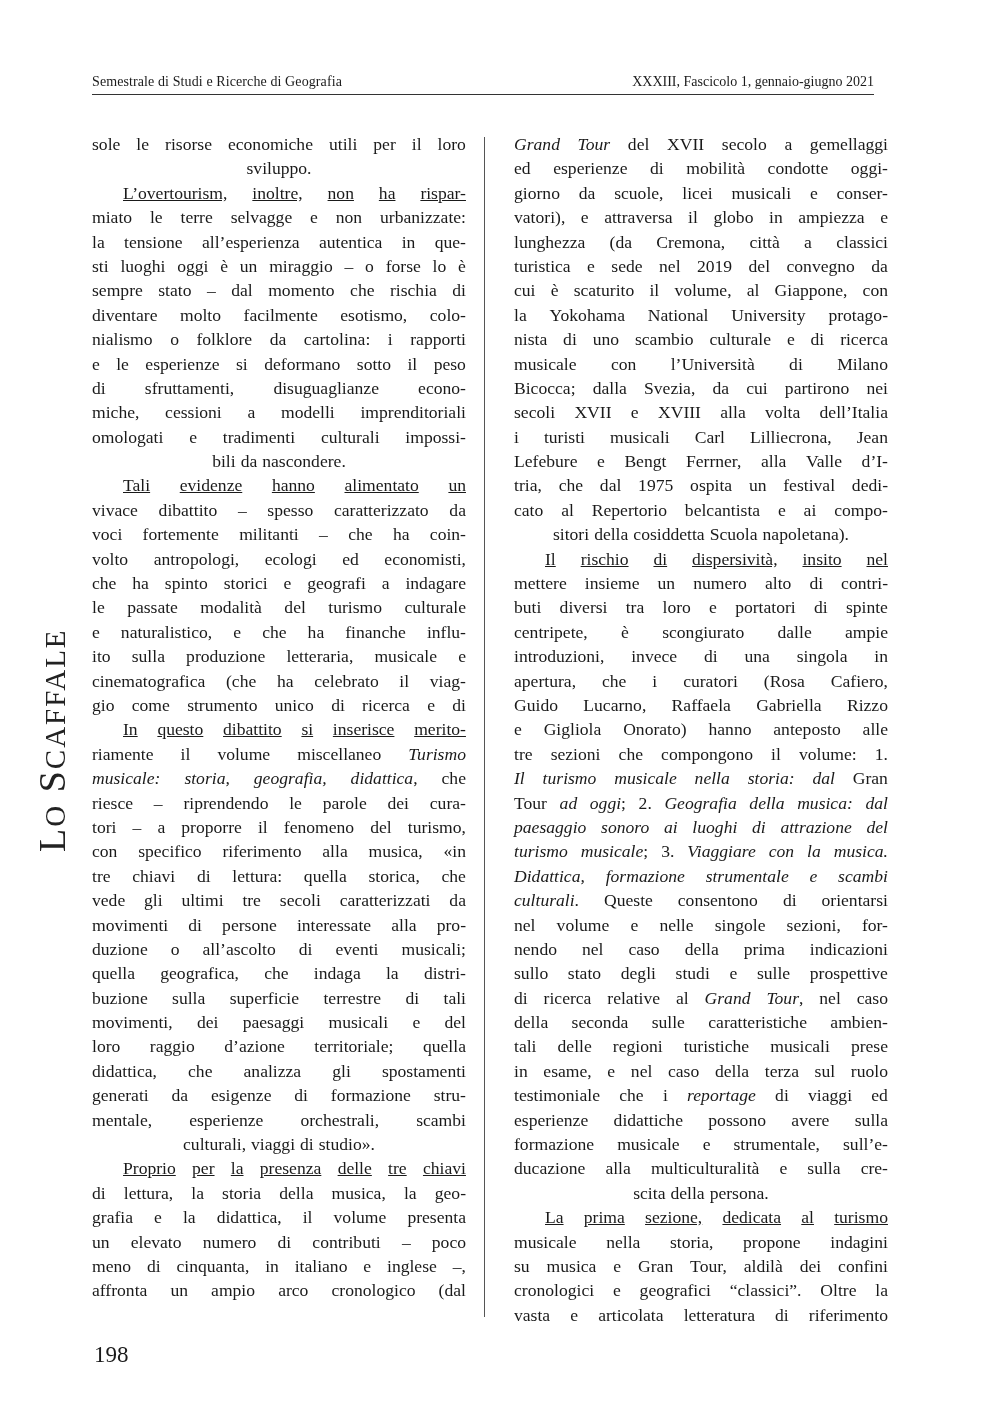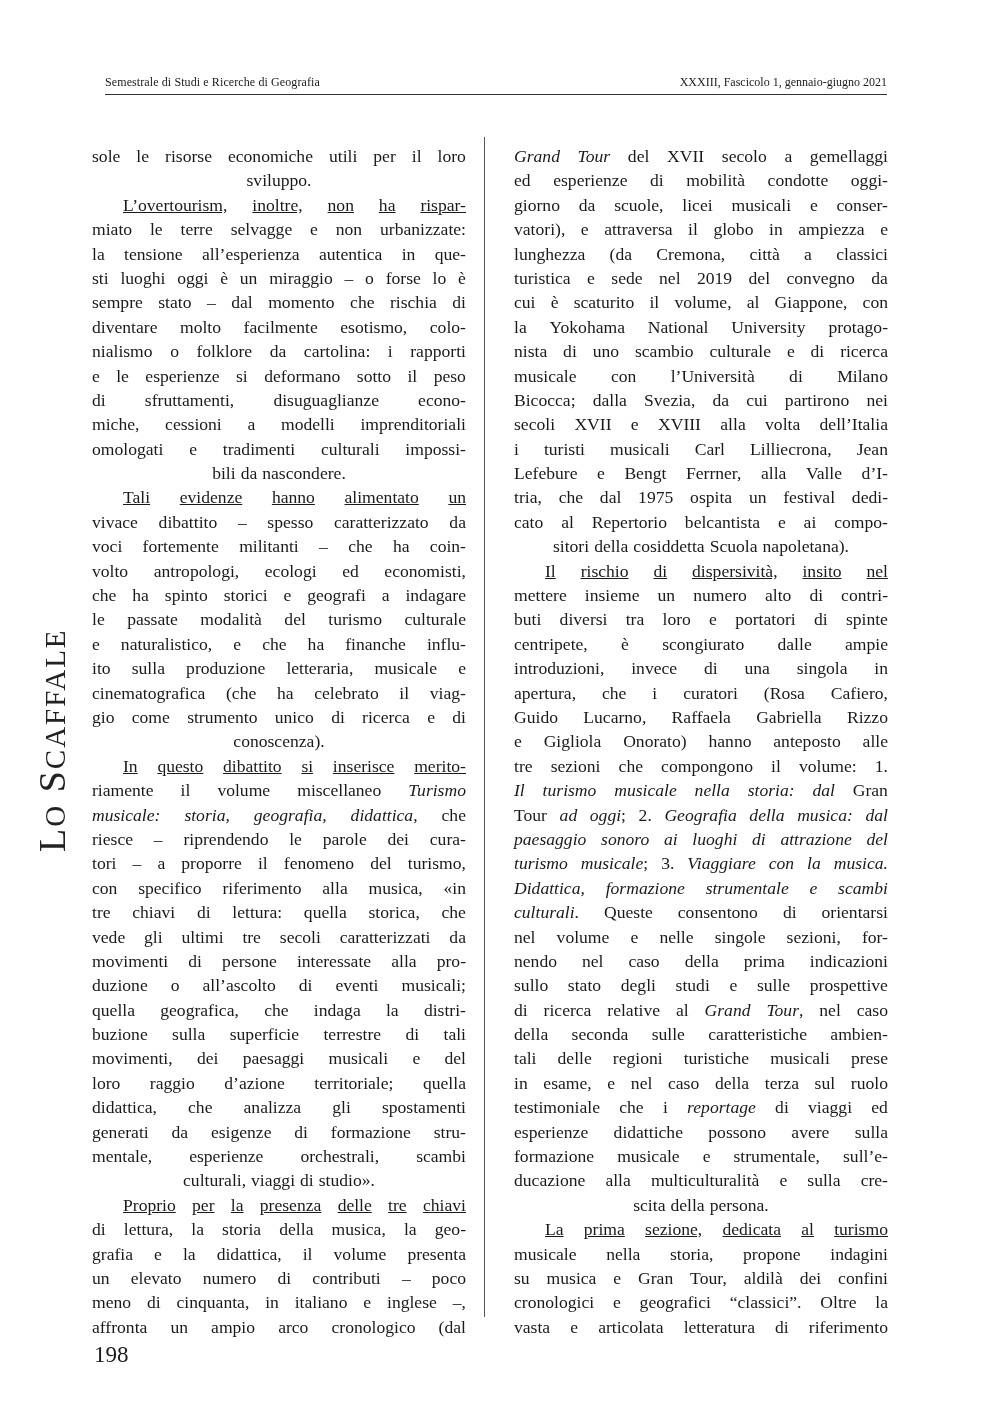--- a/index.html
+++ b/index.html
@@ -15,23 +15,22 @@
       font-family: "Liberation Serif", "DejaVu Serif", serif;
       color: #1a1a1a;
     }
     .running-header {
       position: absolute;
       left: 92px;
       top: 72px;
       width: 782px;
       height: 22px;
       border-bottom: 1.3px solid #333;
-      font-size: 12px;
+      font-size: 14px;
       line-height: 20px;
-      margin-left: 13px;
     }
     .running-header .left {
       position: absolute;
       left: 0;
       top: 0;
       letter-spacing: 0.1px;
     }
     .running-header .right {
       position: absolute;
       right: 0;
@@ -47,21 +46,21 @@
       line-height: 44px;
       letter-spacing: 2px;
       color: #222;
       white-space: nowrap;
     }
     .side-label .sc {
       font-size: 29px;
     }
     .col {
       position: absolute;
-      top: 144px;
+      top: 132px;
       width: 374px;
       font-size: 17.6px;
       line-height: 24.4px;
       text-align: justify;
       hyphens: manual;
     }
     .col-left { left: 92px; }
     .col-right { left: 502px; margin-left: 12px; }
     i { font-style: italic; }
     .divider {
@@ -291,23 +290,20 @@
     <div class="jl">
       <span>gio</span>
       <span>come</span>
       <span>strumento</span>
       <span>unico</span>
       <span>di</span>
       <span>ricerca</span>
       <span>e</span>
       <span>di</span>
     </div>
-    <div class="jl last">
-      <span>conoscenza).</span>
-    </div>
     <div class="jl ind">
       <span>In</span>
       <span>questo</span>
       <span>dibattito</span>
       <span>si</span>
       <span>inserisce</span>
       <span>merito-</span>
     </div>
     <div class="jl">
       <span>riamente</span>

